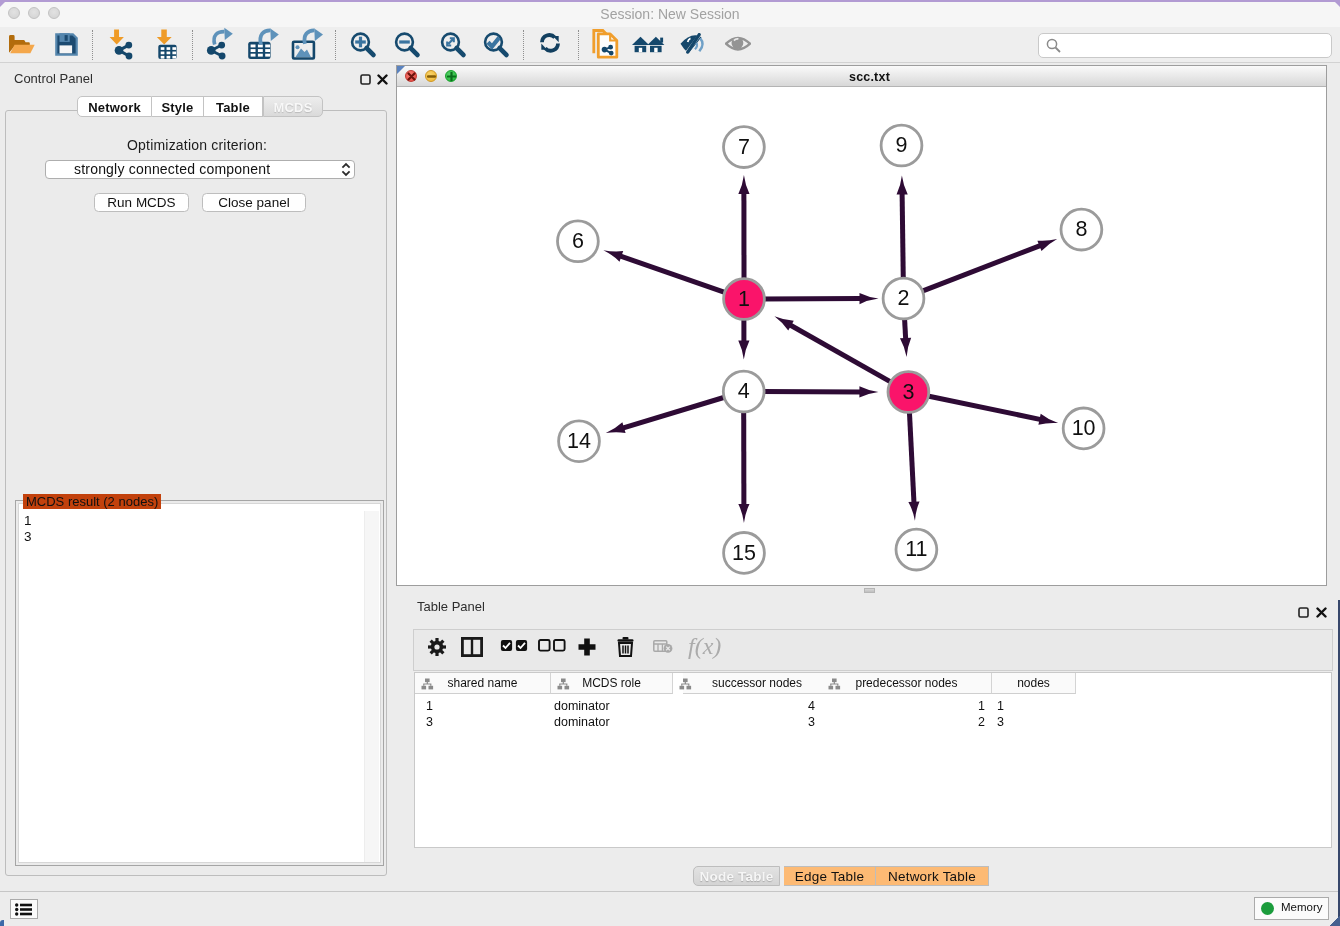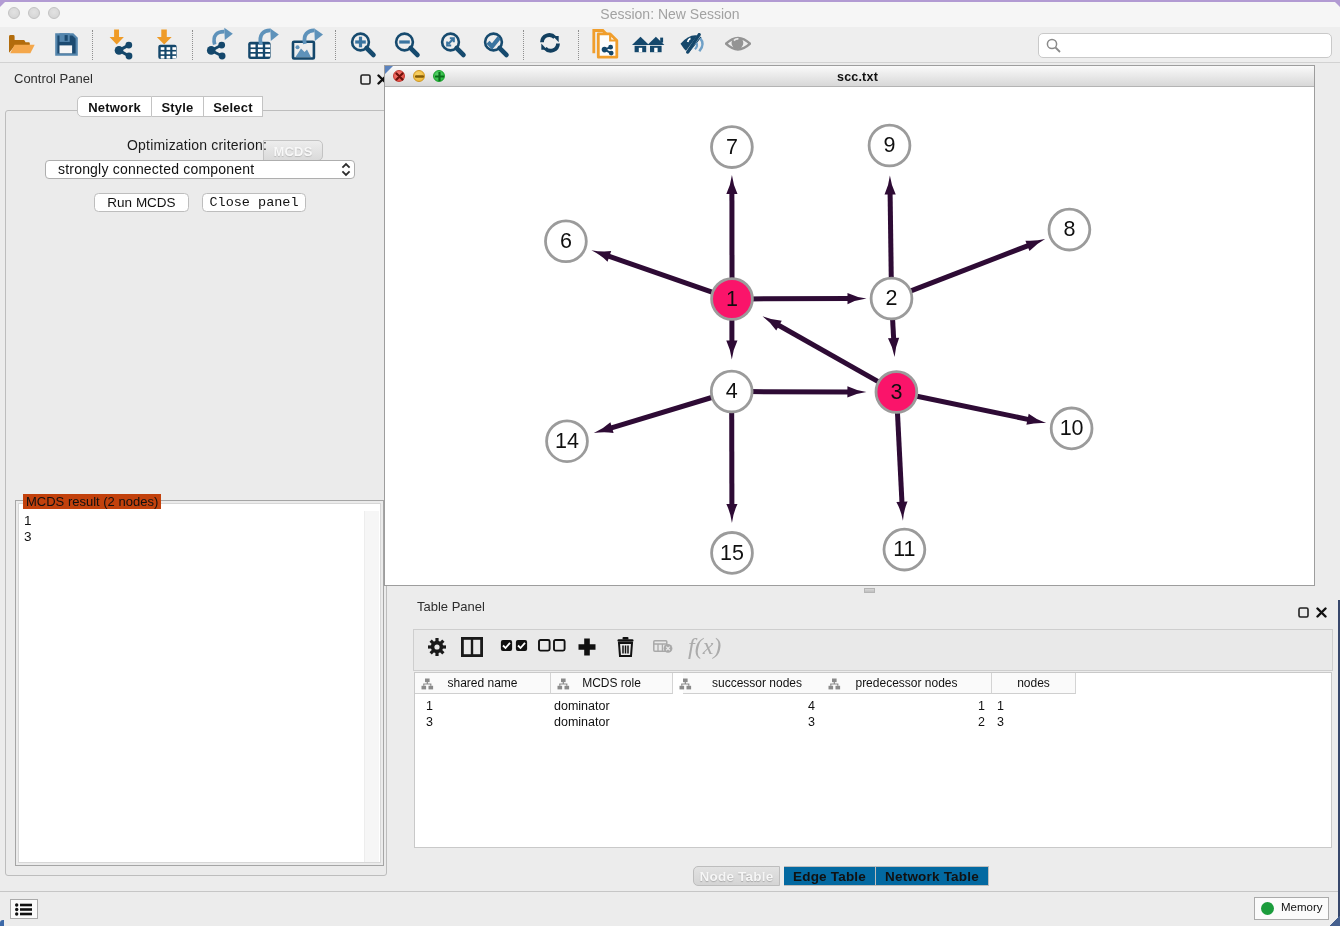--- a/index.html
+++ b/index.html
@@ -15,41 +15,41 @@
 .light { width:12px; height:12px; border-radius:50%; background:radial-gradient(circle at 50% 40%, #e2e2e2, #d2d2d2); border:1px solid #c2c2c2; top:7px; }
 #wtitle { top:6px; left:0; width:1340px; text-align:center; font-size:14px; color:#a2a2a2; }
 #toolbar { left:0; top:27px; width:1340px; height:36px; background:#eeeeee; border-bottom:1px solid #d2d2d2; }
 .tsep { top:30px; width:0; height:30px; border-left:1px dotted #8f8f8f; }
 #searchbox { left:1038px; top:33px; width:294px; height:25px; background:#fff; border:1px solid #c9c9c9; border-radius:5px; }
 
 #cpanel { left:0; top:63px; width:396px; height:828px; background:#ececec; }
 #cptitle { left:14px; top:71px; font-size:13px; color:#2e2e2e; }
 #cpbox { left:5px; top:110px; width:382px; height:766px; border:1px solid #bdbdbd; background:#ebebeb; border-radius:3px; }
 .tab { top:96px; height:21px; font-size:13px; font-weight:bold; letter-spacing:0.2px; color:#111; text-align:center; line-height:21px; background:#fff; border:1px solid #c3c3c3; }
-#tabMCDS { background:linear-gradient(#ededed,#dadada); color:#f8f8f8; text-shadow:0 1px 1px #bbb; border-radius:0 5px 5px 0;margin-top:44px; }
+#tabMCDS { background:linear-gradient(#ededed,#dadada); color:#f8f8f8; text-shadow:0 1px 1px #bbb; border-radius:0 5px 5px 0; }
 #optlabel { left:6px; top:137px; width:382px; text-align:center; font-size:14px; letter-spacing:0.2px; color:#1c1c1c; }
-#combo { left:45px; top:160px; width:310px; height:19px; background:#fff; border:1px solid #aeaeae; border-radius:4px; font-size:14px; letter-spacing:0.2px; color:#111; line-height:17px; padding-left:12px; }
+#combo { left:45px; top:160px; width:310px; height:19px; background:#fff; border:1px solid #aeaeae; border-radius:4px; font-size:14px; letter-spacing:0.2px; color:#111; line-height:17px; padding-left:28px; }
 .btn { top:193px; height:19px; background:#fefefe; border:1px solid #bdbdbd; border-radius:4.5px; font-size:13.5px; color:#111; text-align:center; line-height:17px; }
 #fieldset { left:15px; top:500px; width:369px; height:366px; border:1px solid #a5a5a5; }
 #fslabel { left:23px; top:494px; font-size:13px; color:#111; background:#c2410c; padding:0 3px; }
 #fswhite { left:18px; top:503px; width:363px; height:360px; background:#fff; border:1px solid #d7d7d7; font-size:13.5px; color:#111; }
 #fsscroll { left:364px; top:511px; width:15px; height:351px; background:#f6f6f6; border-left:1px solid #ededed; }
 
-#netframe { left:384px; top:65px; width:931px; height:521px; border:1px solid #9d9d9d; background:#fff; }
+#netframe { left:396px; top:65px; width:931px; height:521px; border:1px solid #9d9d9d; background:#fff; }
 #nettitle { left:0; top:0; width:929px; height:21px; background:linear-gradient(#fafafa,#d8d8d8); border-bottom:1px solid #b4b4b4; }
 .mac { width:12px; height:12px; border-radius:50%; top:4px; }
 #ntext { top:4px; left:8px; width:929px; text-align:center; font-size:12.5px; color:#111; font-weight:600; letter-spacing:0.2px; }
 
 #tpanel { left:404px; top:597px; width:936px; height:294px; background:#ececec; }
 #tptitle { left:13px; top:2px; font-size:13px; color:#2e2e2e; }
 #tbarbox { left:9px; top:32px; width:920px; height:42px; background:#e9e9e9; border:1px solid #cecece; }
 #tablewrap { left:10px; top:75px; width:918px; height:176px; background:#fff; border:1px solid #c9c9c9; }
 .th { top:0; height:21px; background:#fafafa; border-right:1px solid #d4d4d4; border-bottom:1px solid #cfcfcf; font-size:12px; color:#111; text-align:center; line-height:21px; }
 .td { font-size:12.5px; color:#111; height:16px; line-height:16px; }
-.bttab { top:269px; height:20px; background:#0369a1; border:1px solid #bdbdbd; font-size:13.5px; letter-spacing:0.2px; color:#111; text-align:center; line-height:19px; font-weight:bold; }
+.bttab { top:269px; height:20px; background:#fdba74; border:1px solid #bdbdbd; font-size:13.5px; letter-spacing:0.2px; color:#111; text-align:center; line-height:19px; font-weight:normal; }
 
 #statusbar { left:0; top:891px; width:1340px; height:35px; background:#ececec; border-top:1px solid #c6c6c6; }
 #listbtn { left:10px; top:899px; width:28px; height:20px; background:#fbfbfb; border:1px solid #ababab; }
 #membtn { left:1254px; top:897px; width:75px; height:23px; background:#fbfbfb; border:1px solid #ababab; font-size:11.5px; color:#111; }
 </style>
 </head>
 <body>
 <div class="abs" id="purpletop"></div>
 <div class="abs" id="titlebar"></div>
 <div class="abs corner tl"></div>
@@ -208,29 +208,29 @@
   </svg>
 <svg class="abs" style="left:377px; top:74px;" width="11" height="11" viewBox="0 0 11 11">
     <path d="M1.5 1.5 L9.5 9.5 M9.5 1.5 L1.5 9.5" stroke="#111" stroke-width="2.4" stroke-linecap="round"></path>
   </svg>
 <div class="abs" style="left:399px; top:472px; width:5px; height:11px; background:linear-gradient(#d6d6d6,#bfbfbf); border:1px solid #b5b5b5;"></div>
 <div class="abs" style="left:864px; top:588px; width:11px; height:5px; background:linear-gradient(#d6d6d6,#bfbfbf); border:1px solid #b5b5b5;"></div>
 
 <div class="abs" id="cpbox"></div>
 <div class="abs tab" style="left:77px; width:75px; border-radius:5px 0 0 5px;">Network</div>
 <div class="abs tab" style="left:152px; width:52px; border-left:none;">Style</div>
-<div class="abs tab" style="left:204px; width:59px; border-left:none;">Select</div>
+<div class="abs tab" style="left:204px; width:59px; border-left:none;">Table</div>
 <div class="abs tab" id="tabMCDS" style="left:263px; width:60px;">MCDS</div>
 <div class="abs" id="optlabel">Optimization criterion:</div>
 <div class="abs" id="combo">strongly connected component</div>
 <svg class="abs" style="left:339px; top:162px;" width="14" height="15" viewBox="0 0 14 15">
     <path d="M3.4 5.6 L7 2 L10.6 5.6 M3.4 9.4 L7 13 L10.6 9.4" fill="none" stroke="#2c2c2c" stroke-width="1.8"></path>
   </svg>
 <div class="abs btn" style="left:94px; width:95px;">Run MCDS</div>
-<div class="abs btn" style="left:202px; width:104px;font-family:Liberation Mono, monospace;">Close panel</div>
+<div class="abs btn" style="left:202px; width:104px;">Close panel</div>
 <div class="abs" id="fieldset"></div>
 <div class="abs" id="fswhite">
     <div style="padding:9px 0 0 5px; line-height:16px;">1<br>3</div>
   </div>
 <div class="abs" id="fsscroll"></div>
 <div class="abs" id="fslabel">MCDS result (2 nodes)</div>
 
 <div class="abs" id="netframe">
 <div class="abs" id="nettitle"></div>
 <svg class="abs" style="left:0px; top:0px;" width="8" height="8" viewBox="0 0 8 8">

